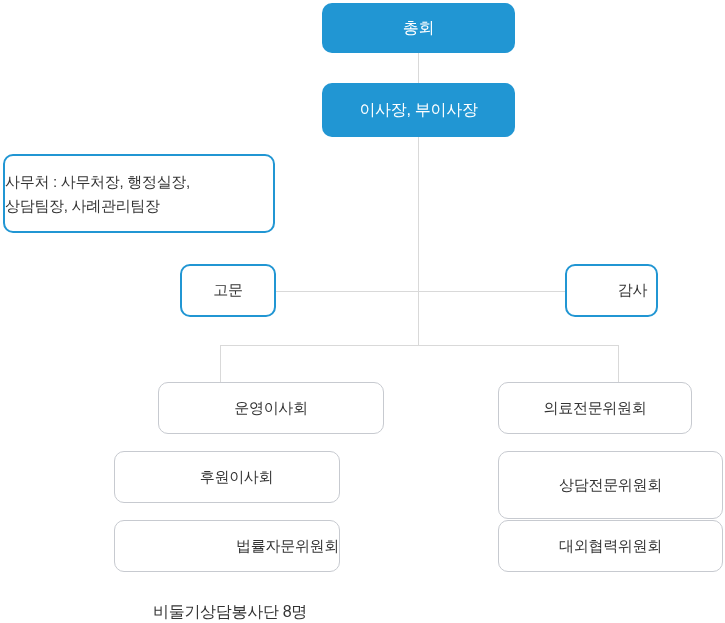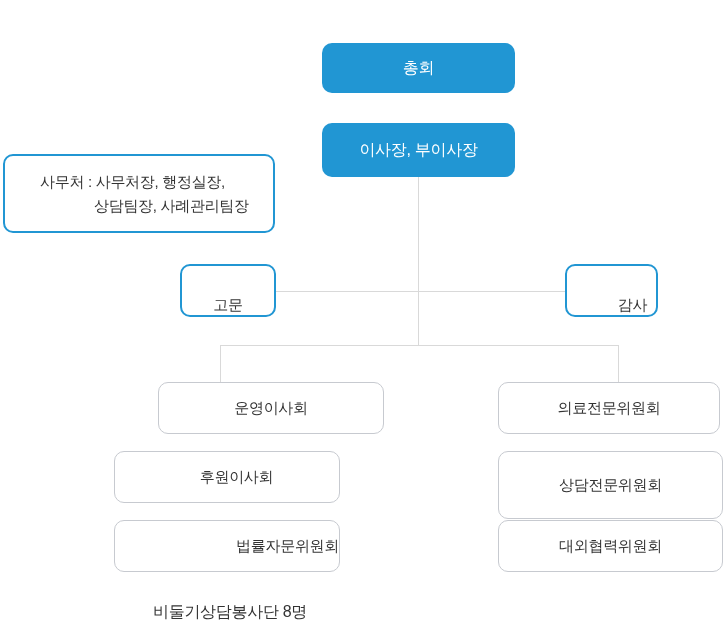--- a/index.html
+++ b/index.html
@@ -33,38 +33,35 @@
     font-size: 15px;
     letter-spacing: -0.3px;
     text-align: center;
   }
   .node.blue {
     background: #2196d3;
     color: #ffffff;
     font-size: 16px;
     font-weight: 500;
     border: none;
-    margin-top: 40px;
   }
   .node.outline-blue {
     border: 2px solid #2196d3;
-    align-items: flex-end;
   }
   .node.outline-gray {
     border: 1.5px solid #c7cad0;
   }
   .node.office {
     flex-direction: column;
     align-items: flex-start;
     justify-content: center;
-    padding-left: 35px;
     text-align: left;
     line-height: 24px;
   }
-  .office .indent { margin-left: 54px; }
+  .office .indent { }
   .footnote {
     position: absolute;
     color: #333333;
     font-size: 16px;
     letter-spacing: -0.3px;
     white-space: nowrap;
   }
 </style>
 </head>
 <body>
@@ -100,21 +97,21 @@
   <div class="node outline-gray" style="left:114px; top:382px; width:226px; height:52px;margin-left:44px;">
     <span>운영이사회</span>
   </div>
   <div class="node outline-gray" style="left:114px; top:451px; width:226px; height:52px;padding-left:19px;">
     <span>후원이사회</span>
   </div>
   <div class="node outline-gray" style="left:114px; top:520px; width:226px; height:52px;justify-content:flex-end;">
     <span>법률자문위원회</span>
   </div>
 
-  <div class="node outline-gray" style="left:498px; top:382px; width:222px; height:52px;">
+  <div class="node outline-gray" style="left:498px; top:382px; width:194px; height:52px;">
     <span>의료전문위원회</span>
   </div>
   <div class="node outline-gray" style="left:498px; top:451px; width:225px; height:68px;">
     <span>상담전문위원회</span>
   </div>
   <div class="node outline-gray" style="left:498px; top:520px; width:225px; height:52px;">
     <span>대외협력위원회</span>
   </div>
 
   <div class="footnote" style="left:153px; top:602px;">비둘기상담봉사단 8명</div>

